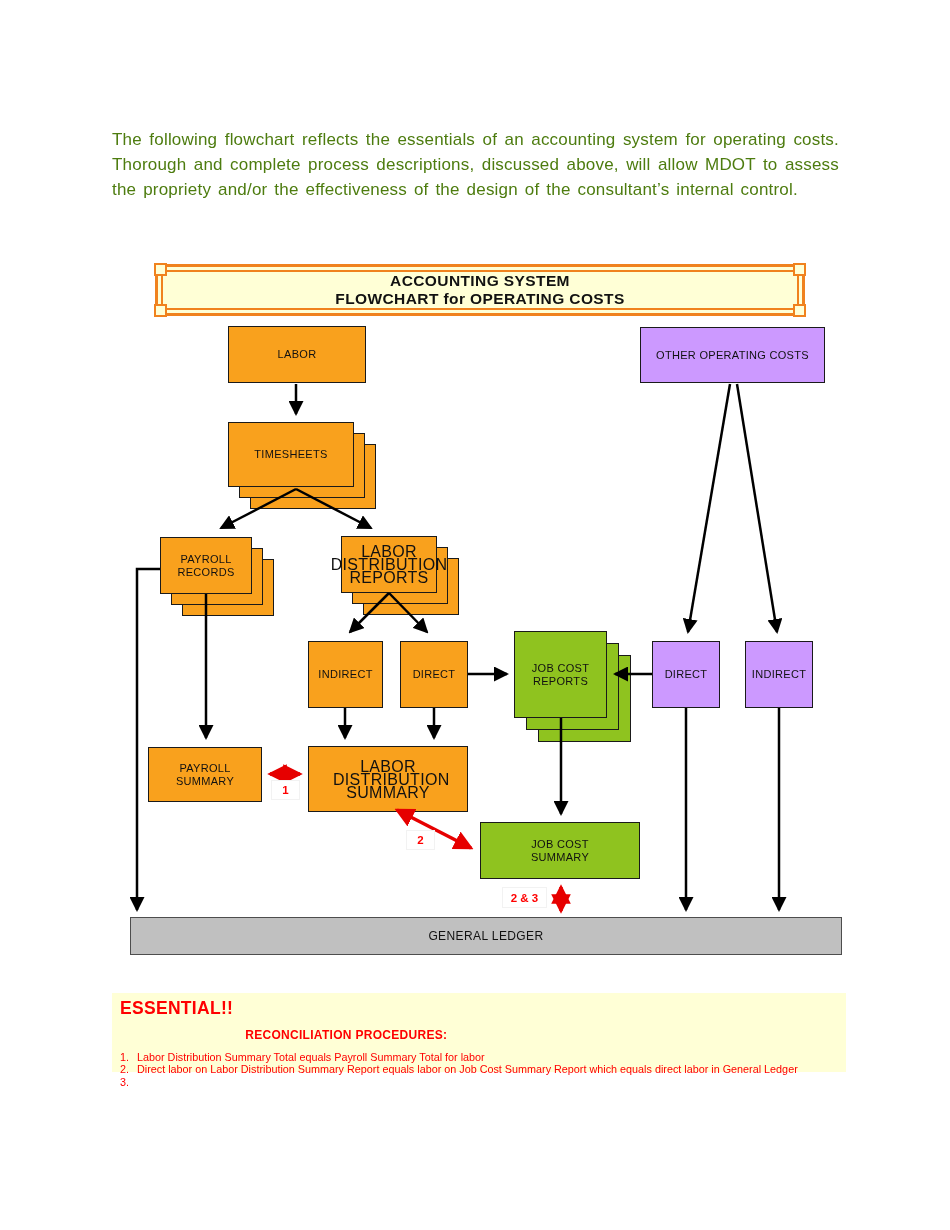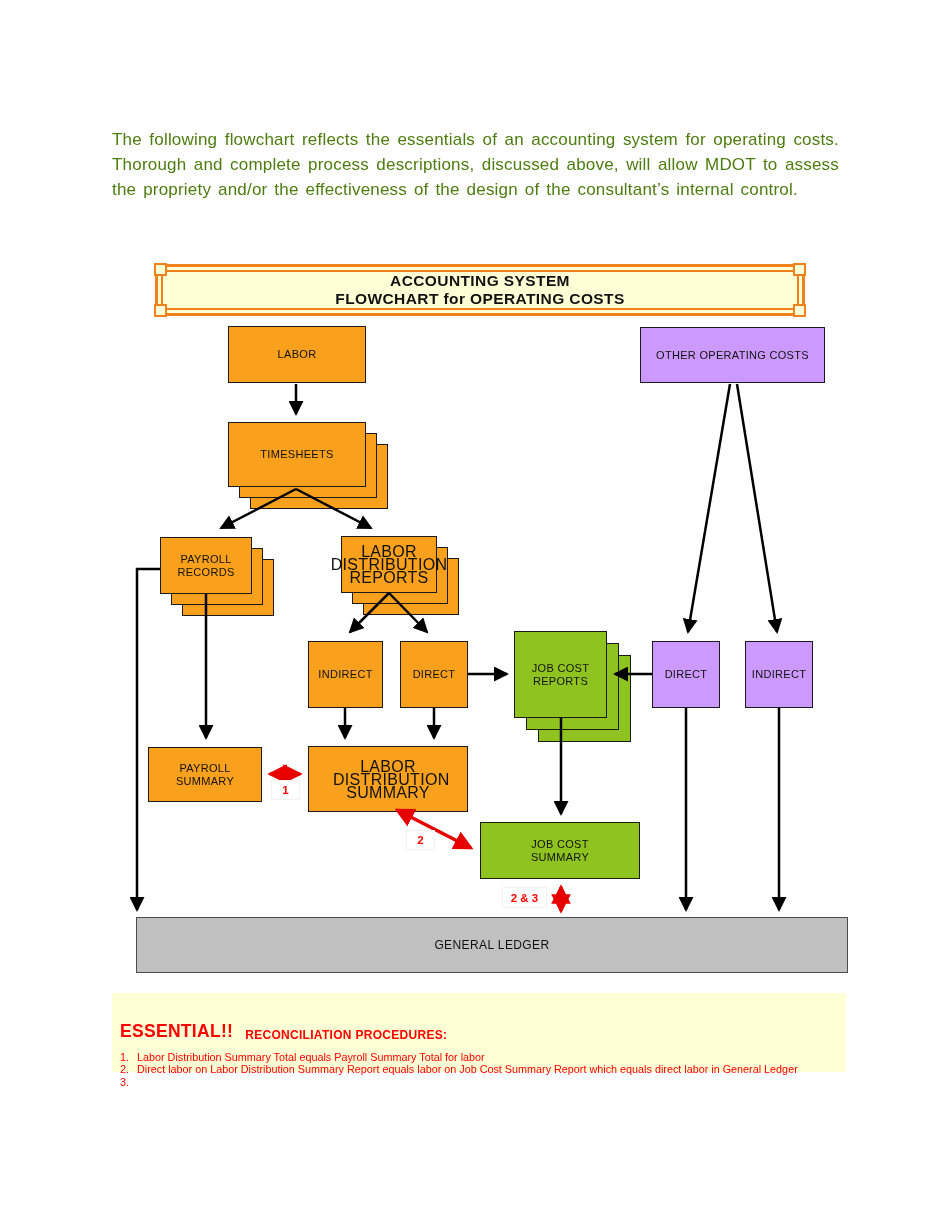--- a/index.html
+++ b/index.html
@@ -35,21 +35,21 @@
   .small-label{font-size:16px;}
   
   svg.wires{position:absolute;left:0;top:0;z-index:40;pointer-events:none;}
   
   .rlabel{position:absolute;z-index:60;background:#fff;color:#FF0000;font-weight:bold;
         font-size:11.5px;display:flex;align-items:center;justify-content:center;
         box-shadow:0 0 0 1px #f2f2f2;}
   
   .essential{position:absolute;left:112px;top:993px;width:734px;height:79px;box-sizing:border-box;
         background:var(--paleyellow);padding:5px 8px;}
-  .ess-head{display:flex;align-items:flex-end;gap:12px;}
+  .ess-head{display:flex;align-items:flex-start;gap:12px;}
   .ess-title{color:#FF0000;font-weight:bold;font-size:17.5px;letter-spacing:.3px;}
   .ess-sub{color:#FF0000;font-weight:bold;font-size:12px;letter-spacing:.3px;margin-top:30px;}
   .ess-items{margin-top:9px;}
   .ess-item{color:#FF0000;font-size:10.8px;line-height:12.3px;display:flex;}
   .ess-num{width:17px;flex:0 0 17px;}
 </style>
 </head>
 <body>
 
 <div class="page">
@@ -68,21 +68,21 @@
   </div>
 
   <div class="node orange" style="left:228px;top:326px;width:138px;height:57px">
     <span>LABOR</span>
     </div>
 
   <div class="node purple" style="left:640px;top:327px;width:185px;height:56px">
     <span>OTHER OPERATING COSTS</span>
     </div>
 
-  <div class="stack" style="left:228px;top:422px;width:138px;height:65px">
+  <div class="stack" style="left:228px;top:422px;width:126px;height:65px">
     <div class="shadow orange" style="left:22px;top:22px"></div>
     <div class="shadow orange" style="left:11px;top:11px"></div>
     <div class="node orange main">
       <span>TIMESHEETS</span>
       </div>
   </div>
 
   <div class="stack" style="left:160px;top:537px;width:92px;height:57px">
     <div class="shadow orange" style="left:22px;top:22px"></div>
     <div class="shadow orange" style="left:11px;top:11px"></div>
@@ -128,21 +128,21 @@
     </div>
 
   <div class="node orange small-label" style="left:308px;top:746px;width:160px;height:66px">
     <span style="max-width:110px">LABOR DISTRIBUTION SUMMARY</span>
     </div>
 
   <div class="node green" style="left:480px;top:822px;width:160px;height:57px">
     <span style="max-width:90px">JOB COST SUMMARY</span>
     </div>
 
-  <div class="node graybar" style="left:136px;top:917px;width:712px;height:56px;font-size:12px;letter-spacing:.4px">
+  <div class="node graybar" style="left:130px;top:917px;width:712px;height:38px;font-size:12px;letter-spacing:.4px">
     <span>GENERAL LEDGER</span>
     </div>
 
   <svg class="wires" width="950" height="1230">
     <defs>
       <marker id="ab" markerWidth="6" markerHeight="6" refX="5.2" refY="3" orient="auto-start-reverse">
         <path d="M0,0 L6,3 L0,6 z" fill="#000"></path>
       </marker>
       <marker id="ar" markerWidth="5.6" markerHeight="5.6" refX="4.8" refY="2.8" orient="auto-start-reverse">
         <path d="M0,0 L5.6,2.8 L0,5.6 z" fill="#E60000"></path>

